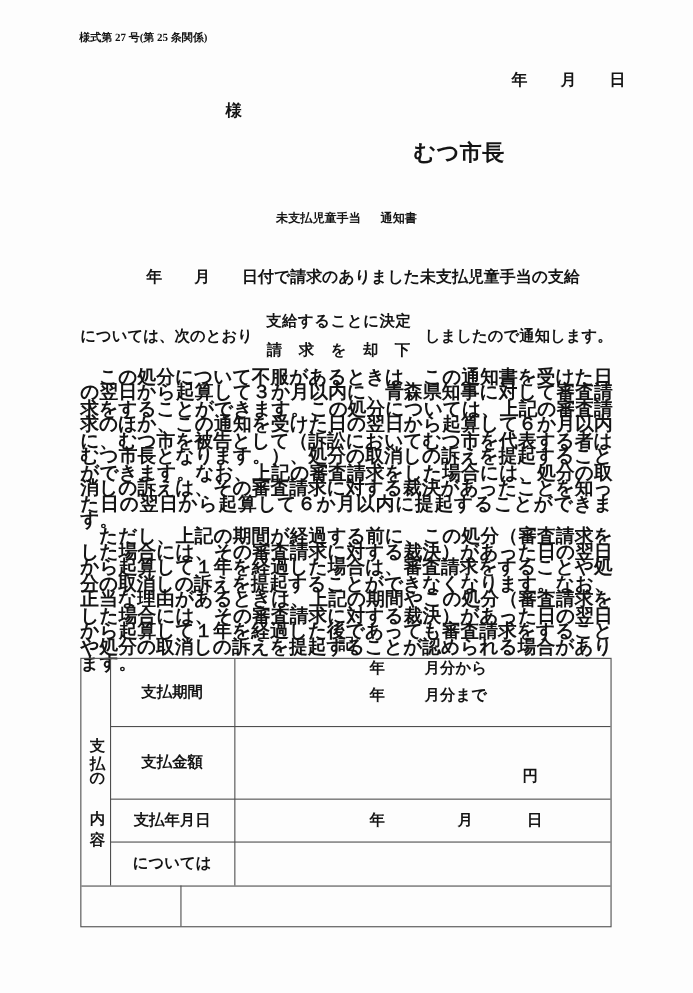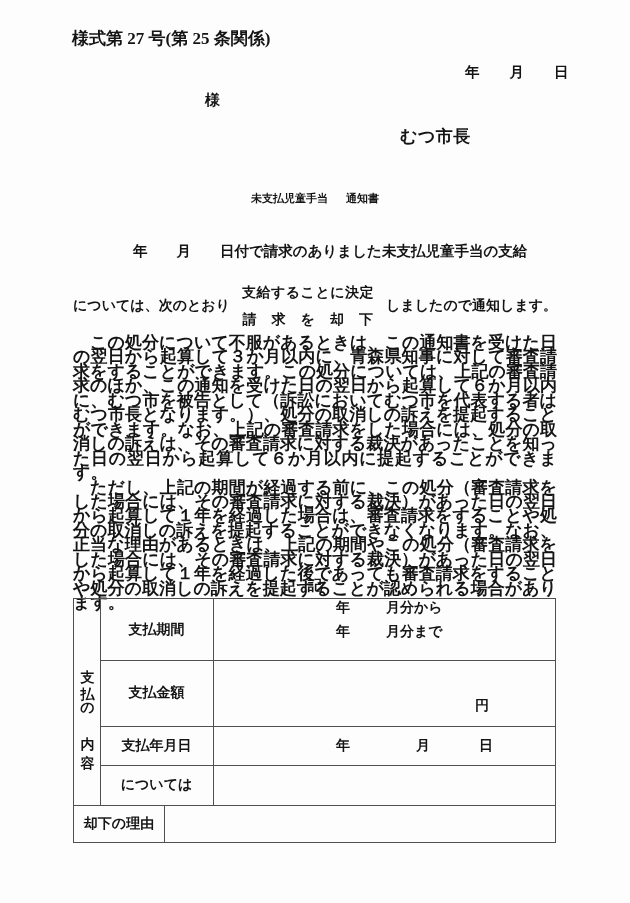--- a/index.html
+++ b/index.html
@@ -2,24 +2,24 @@
 <html><head>
 <meta charset="utf-8">
 <style>
   html,body{margin:0;padding:0;background:#e9e9e9;}
   .page{
     position:relative;width:630px;height:903px;margin:0 auto;background:#fdfdfd;
     font-family:"Liberation Serif","DejaVu Serif",serif;
     font-weight:bold;color:#141414;overflow:hidden;
   }
   .abs{position:absolute;}
-  .form-number{left:72px;top:27px;font-size:17px;}
+  .form-number{left:72px;top:27px;font-size:10px;}
   .date-line{left:465px;top:63px;font-size:14.5px;display:flex;gap:30px;}
   .addressee{left:205px;top:91px;font-size:15px;}
-  .sender{left:400px;top:125px;font-size:17px;letter-spacing:0.5px;}
+  .sender{left:376px;top:125px;font-size:20px;letter-spacing:0.5px;}
   .title-row{left:0;right:0;top:172px;height:52px;display:flex;justify-content:center;align-items:center;gap:18px;font-size:11px;}
   .option-stack{text-align:center;}
   .title-row .option-stack div{line-height:24px;letter-spacing:1.5px;}
   .request-line{left:133px;top:242px;font-size:14.5px;}
   .decision-row{left:73px;top:279px;height:54px;display:flex;align-items:center;gap:12px;font-size:14px;}
   .decision-row .option-stack div{line-height:27px;letter-spacing:0.5px;}
   .body-text{left:73px;top:336px;width:484px;font-size:17px;line-height:14.45px;text-align:justify;}
   .body-text p{margin:0;text-indent:1em;}
   .note-marker{left:0;right:0;top:576px;text-align:center;font-size:14.5px;}
   
@@ -116,17 +116,16 @@
     </div>
 
     <div class="cell tcontent paydate-cell" style="top:127px;height:39px;">
       <span class="gap66">年</span>
       <span class="gap49">月</span>
       <span>日</span>
     </div>
 
     <div class="cell tcontent" style="top:166px;height:40px;"></div>
 
-    <div class="cell reject-label">却下の理由</div>
     <div class="cell reject-content"></div>
   </div>
 
 </div>
 
 </body></html>

